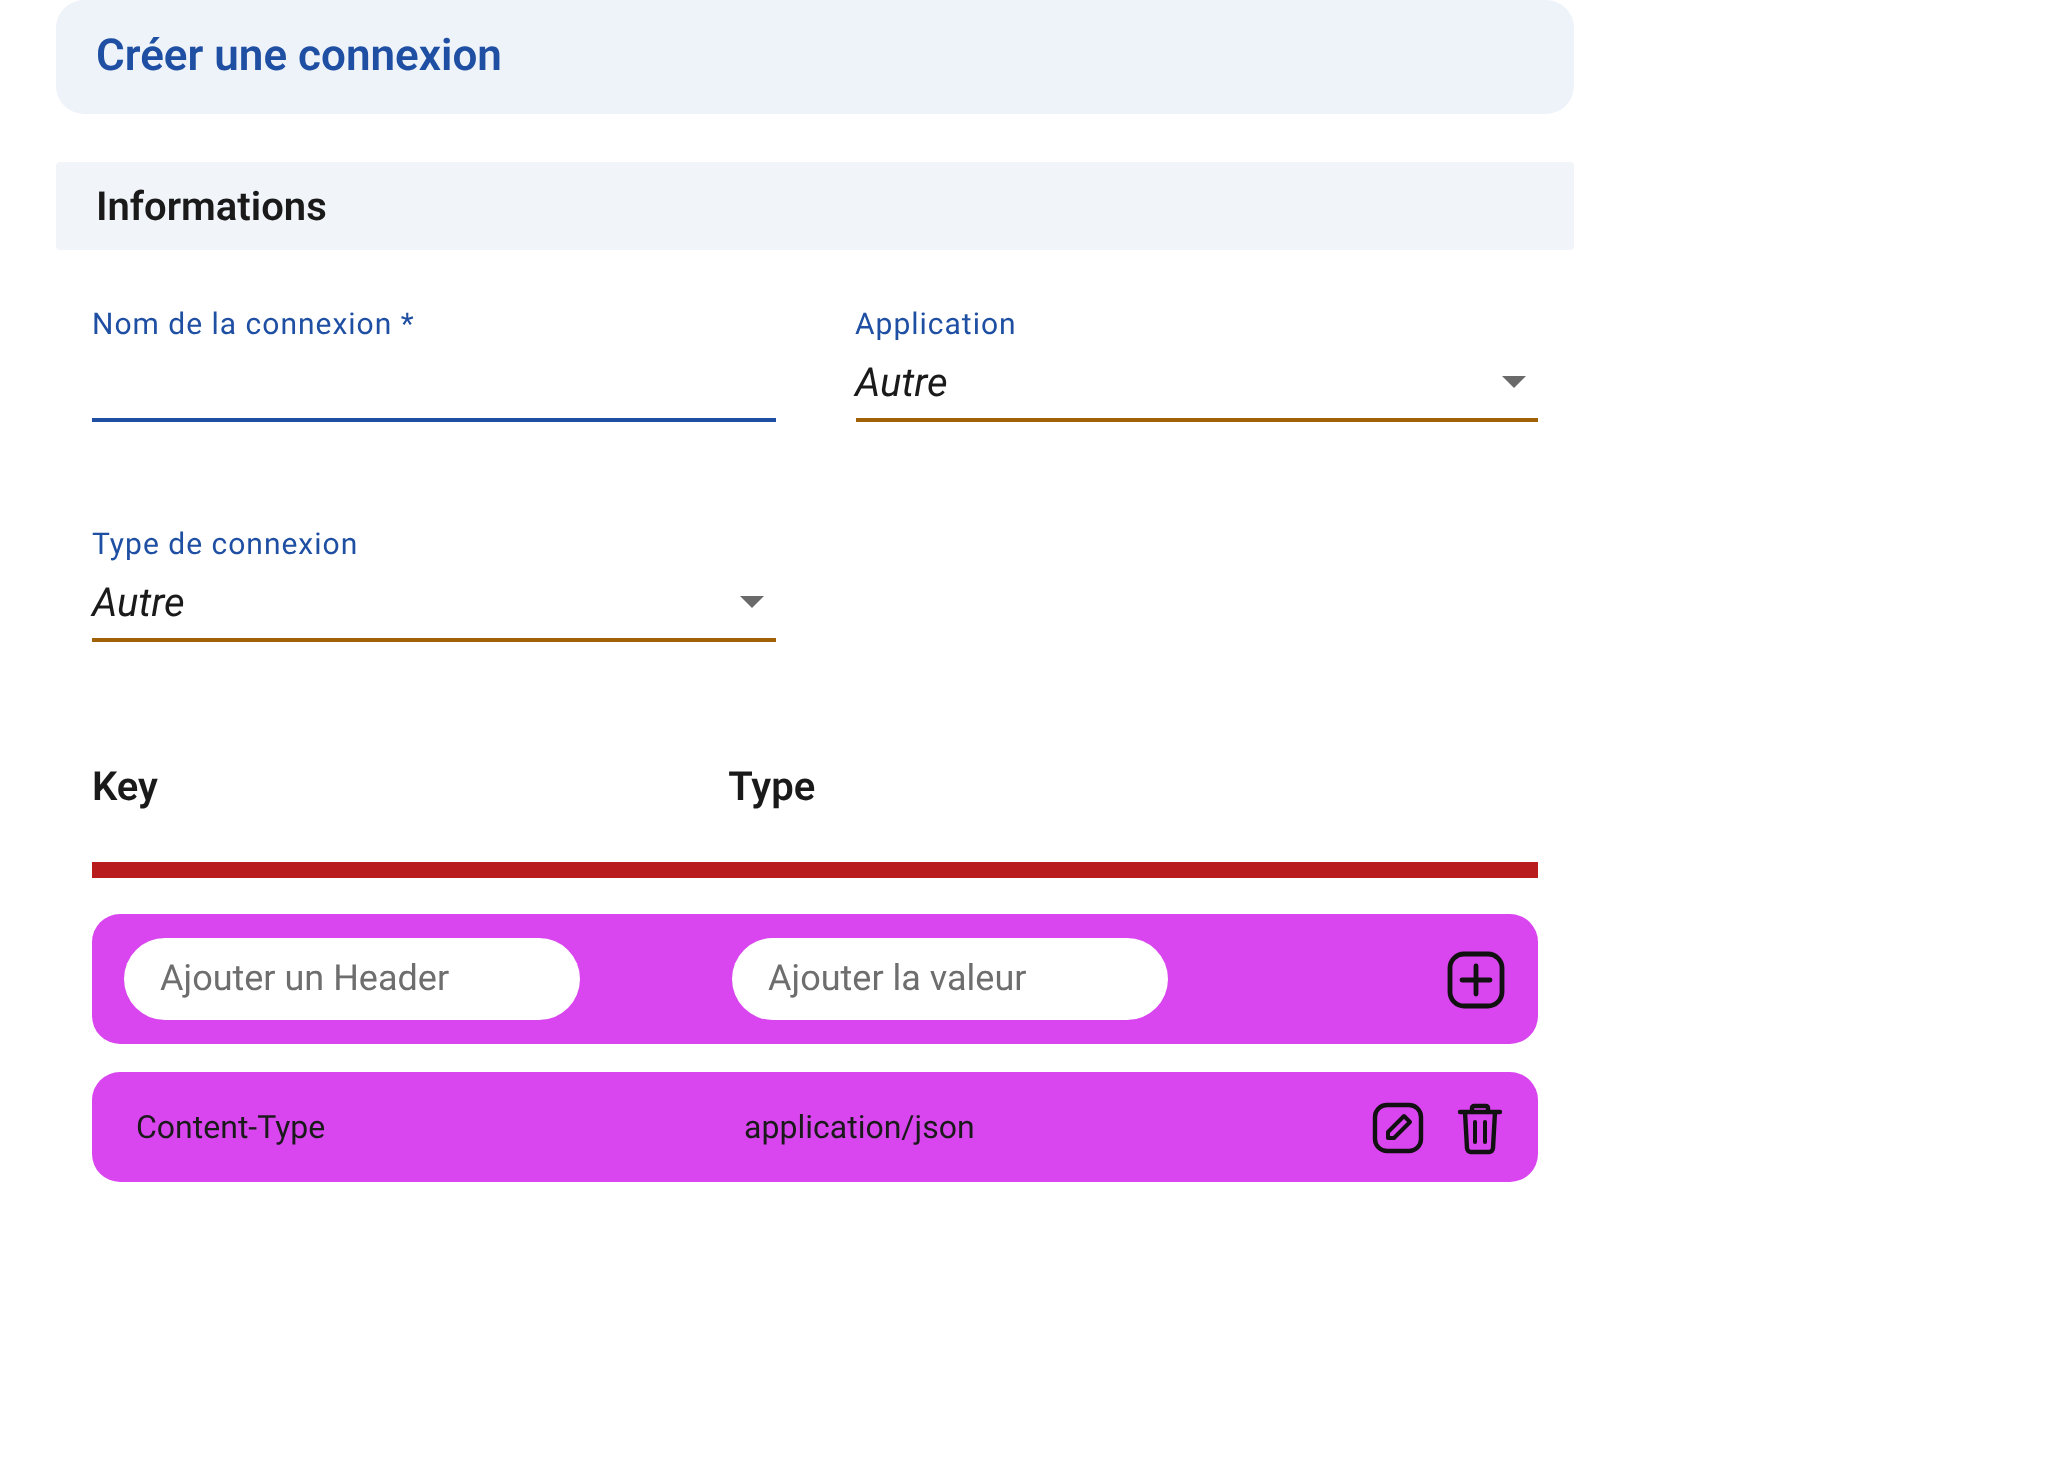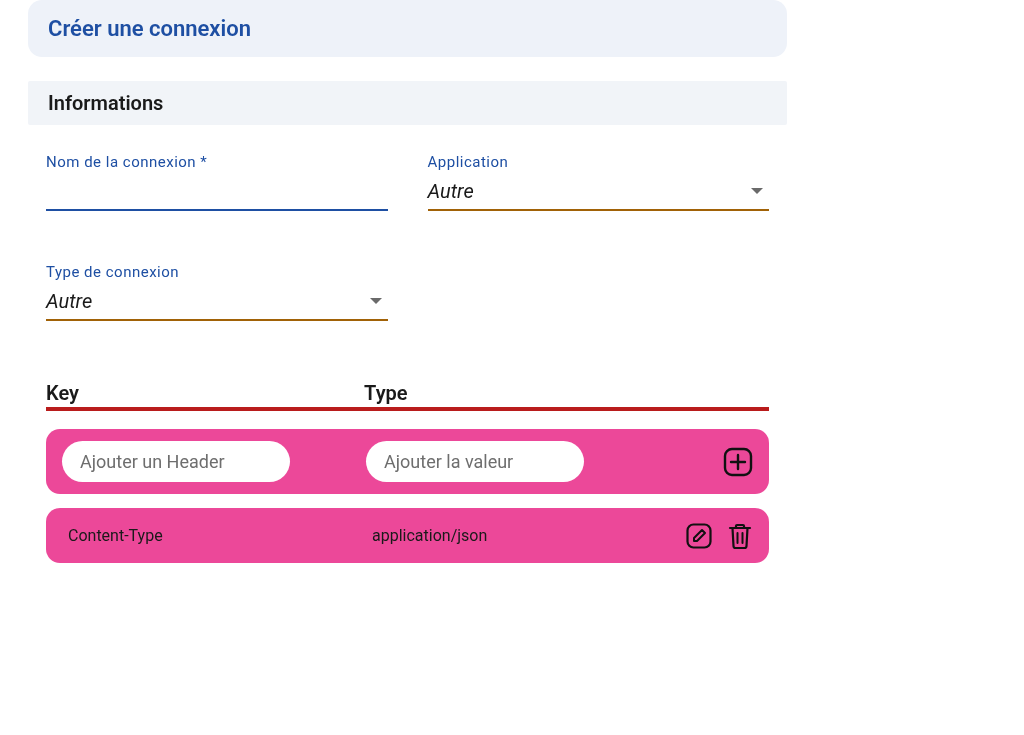--- a/index.html
+++ b/index.html
@@ -84,39 +84,40 @@
       border-left: 6px solid transparent;
       border-right: 6px solid transparent;
       border-top: 6px solid #6a6a6a;
       margin-right: 6px;
     }
     .table-wrap {
       padding: 0 18px;
     }
     .table-head {
       display: flex;
-      border-bottom: 4px solid #b91c1c;
-      padding-bottom: 2px;
+      border-bottom: 8px solid #b91c1c;
+      padding-bottom: 26px;
       margin-bottom: 18px;
     }
     .th {
       font-size: 20px;
       font-weight: 600;
       color: #1a1a1a;
     }
     .col-key { width: 44%; }
     .col-value { width: 42%; }
     .col-actions { width: 14%; text-align: right; }
     .row {
-      background: #ec4899;
+      background: #d946ef;
       border-radius: 14px;
       padding: 12px 16px;
       display: flex;
       align-items: center;
       margin-bottom: 14px;
+      justify-content: flex-end;
     }
     .add-row .pill-input {
       background: #ffffff;
       border: none;
       border-radius: 999px;
       padding: 10px 18px;
       font-size: 18px;
       color: #1a1a1a;
       outline: none;
       width: 75%;

